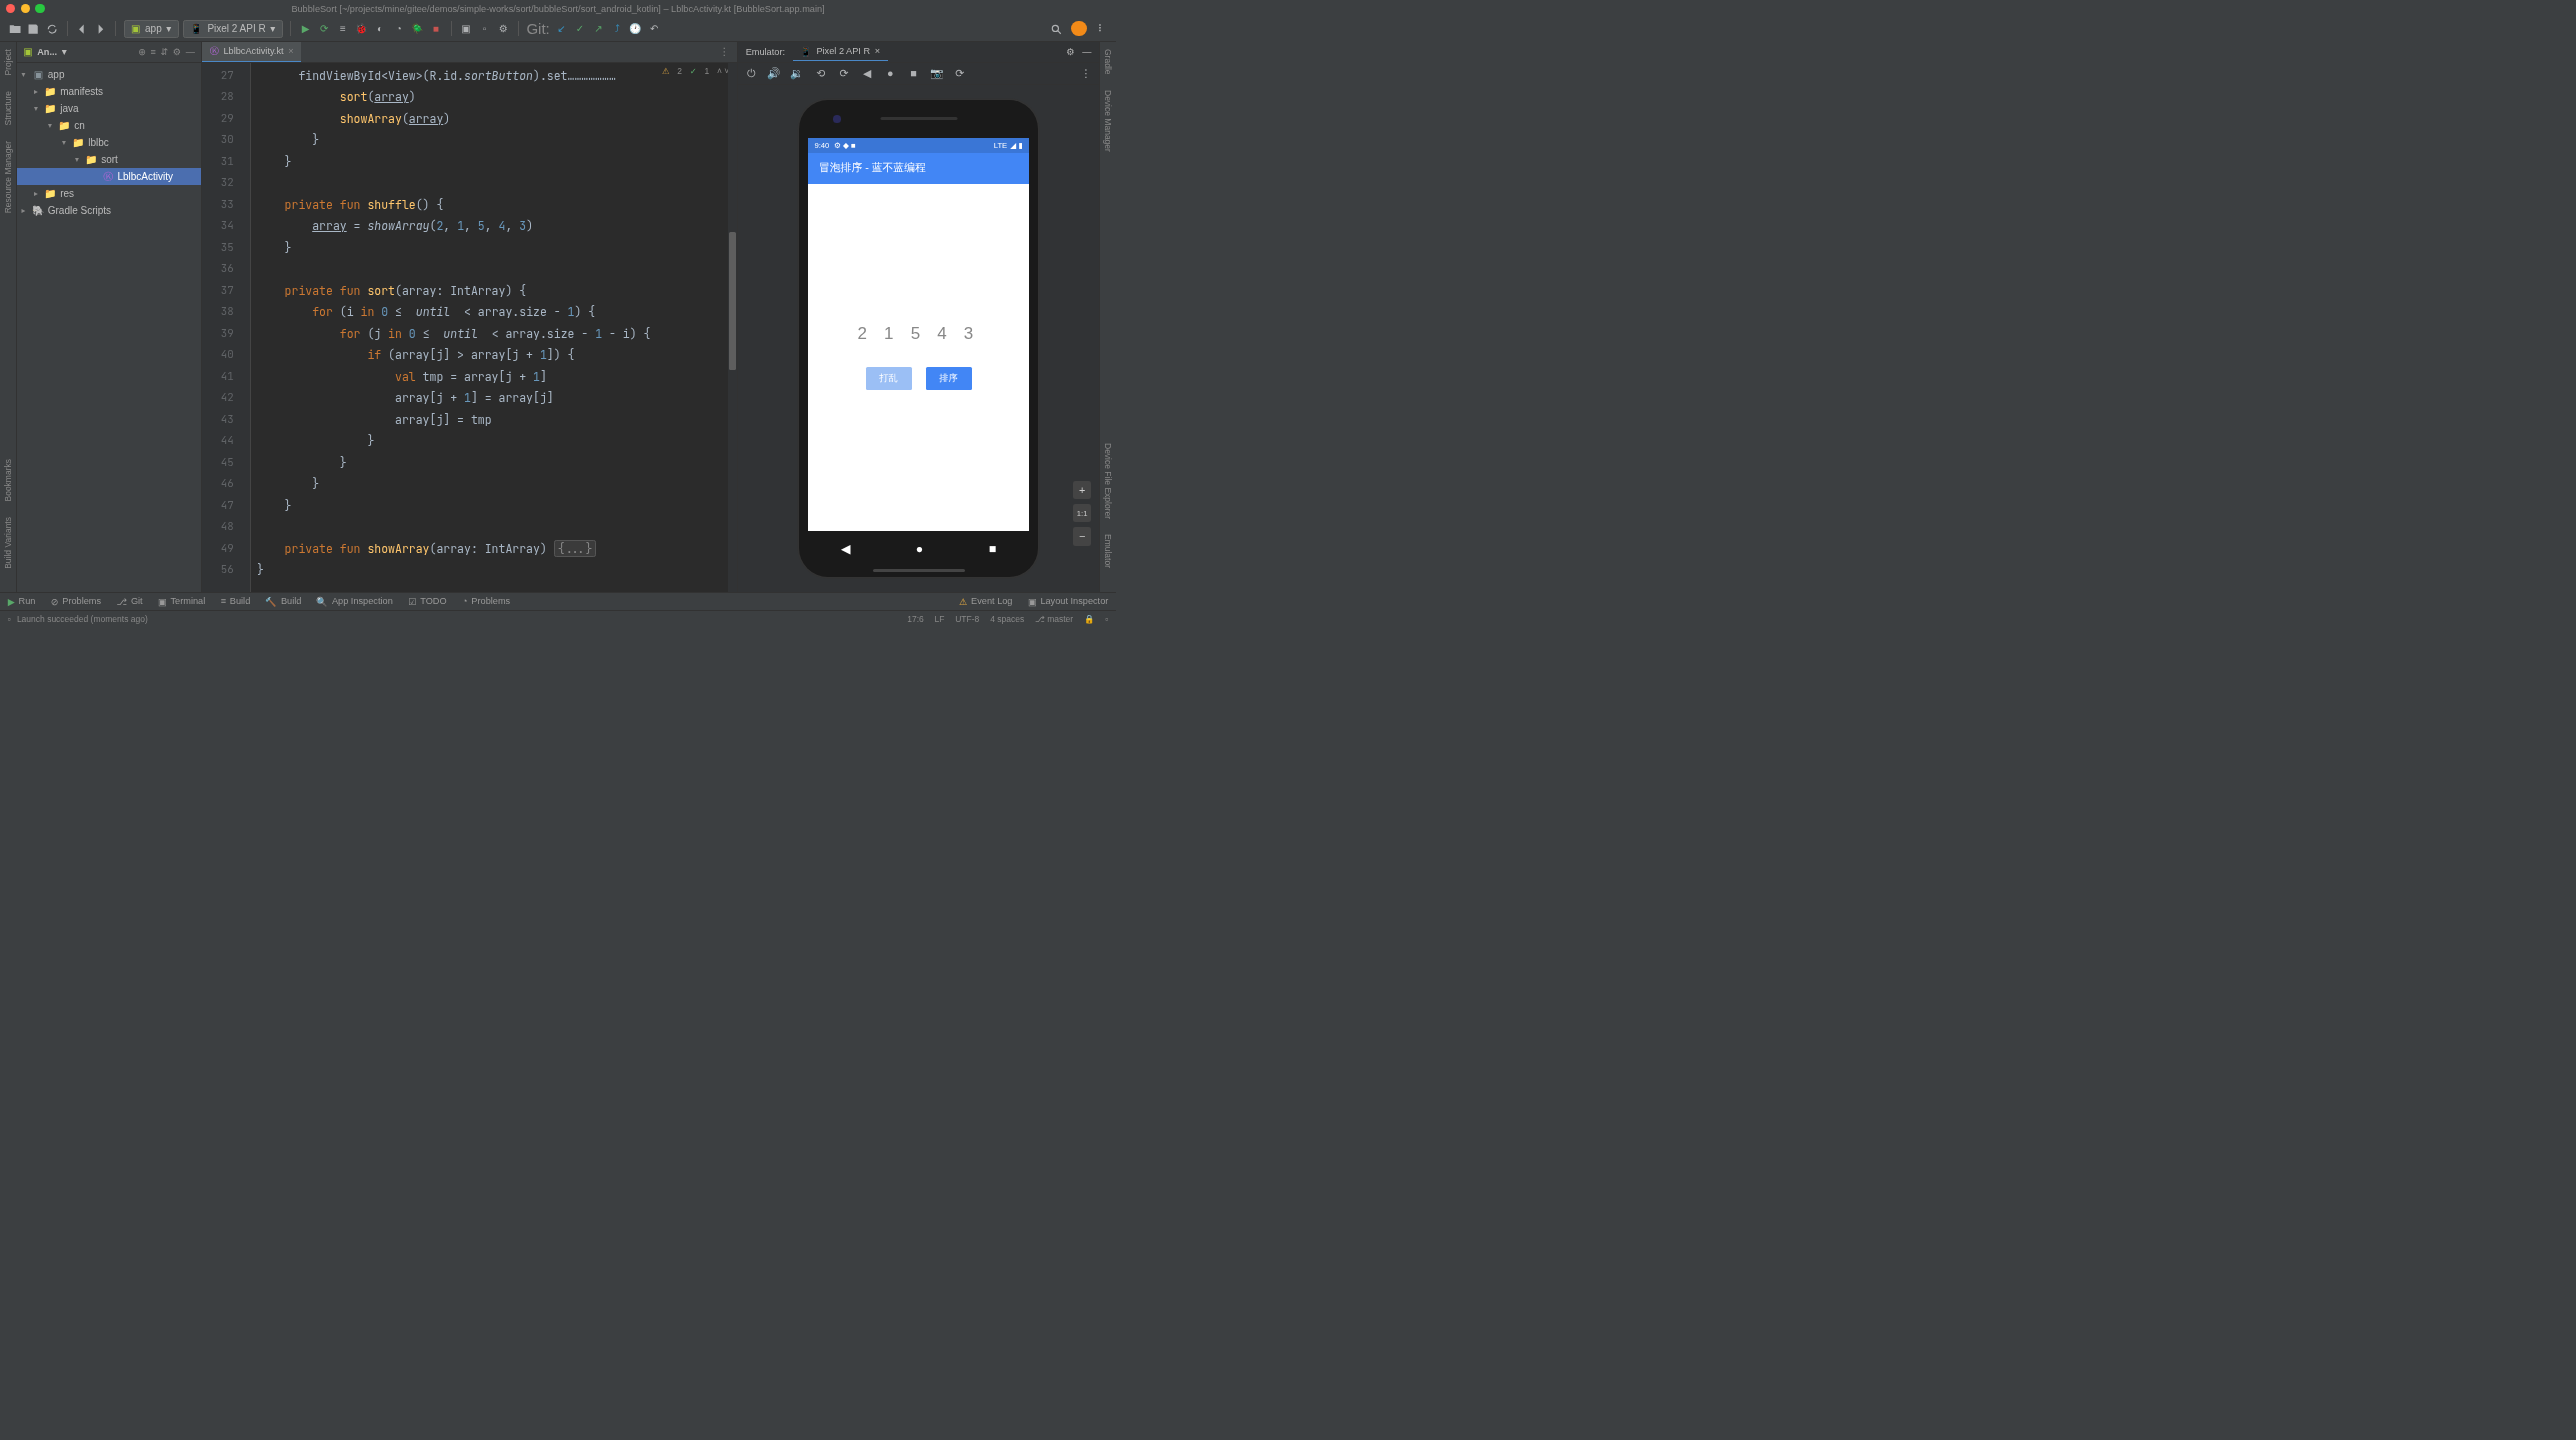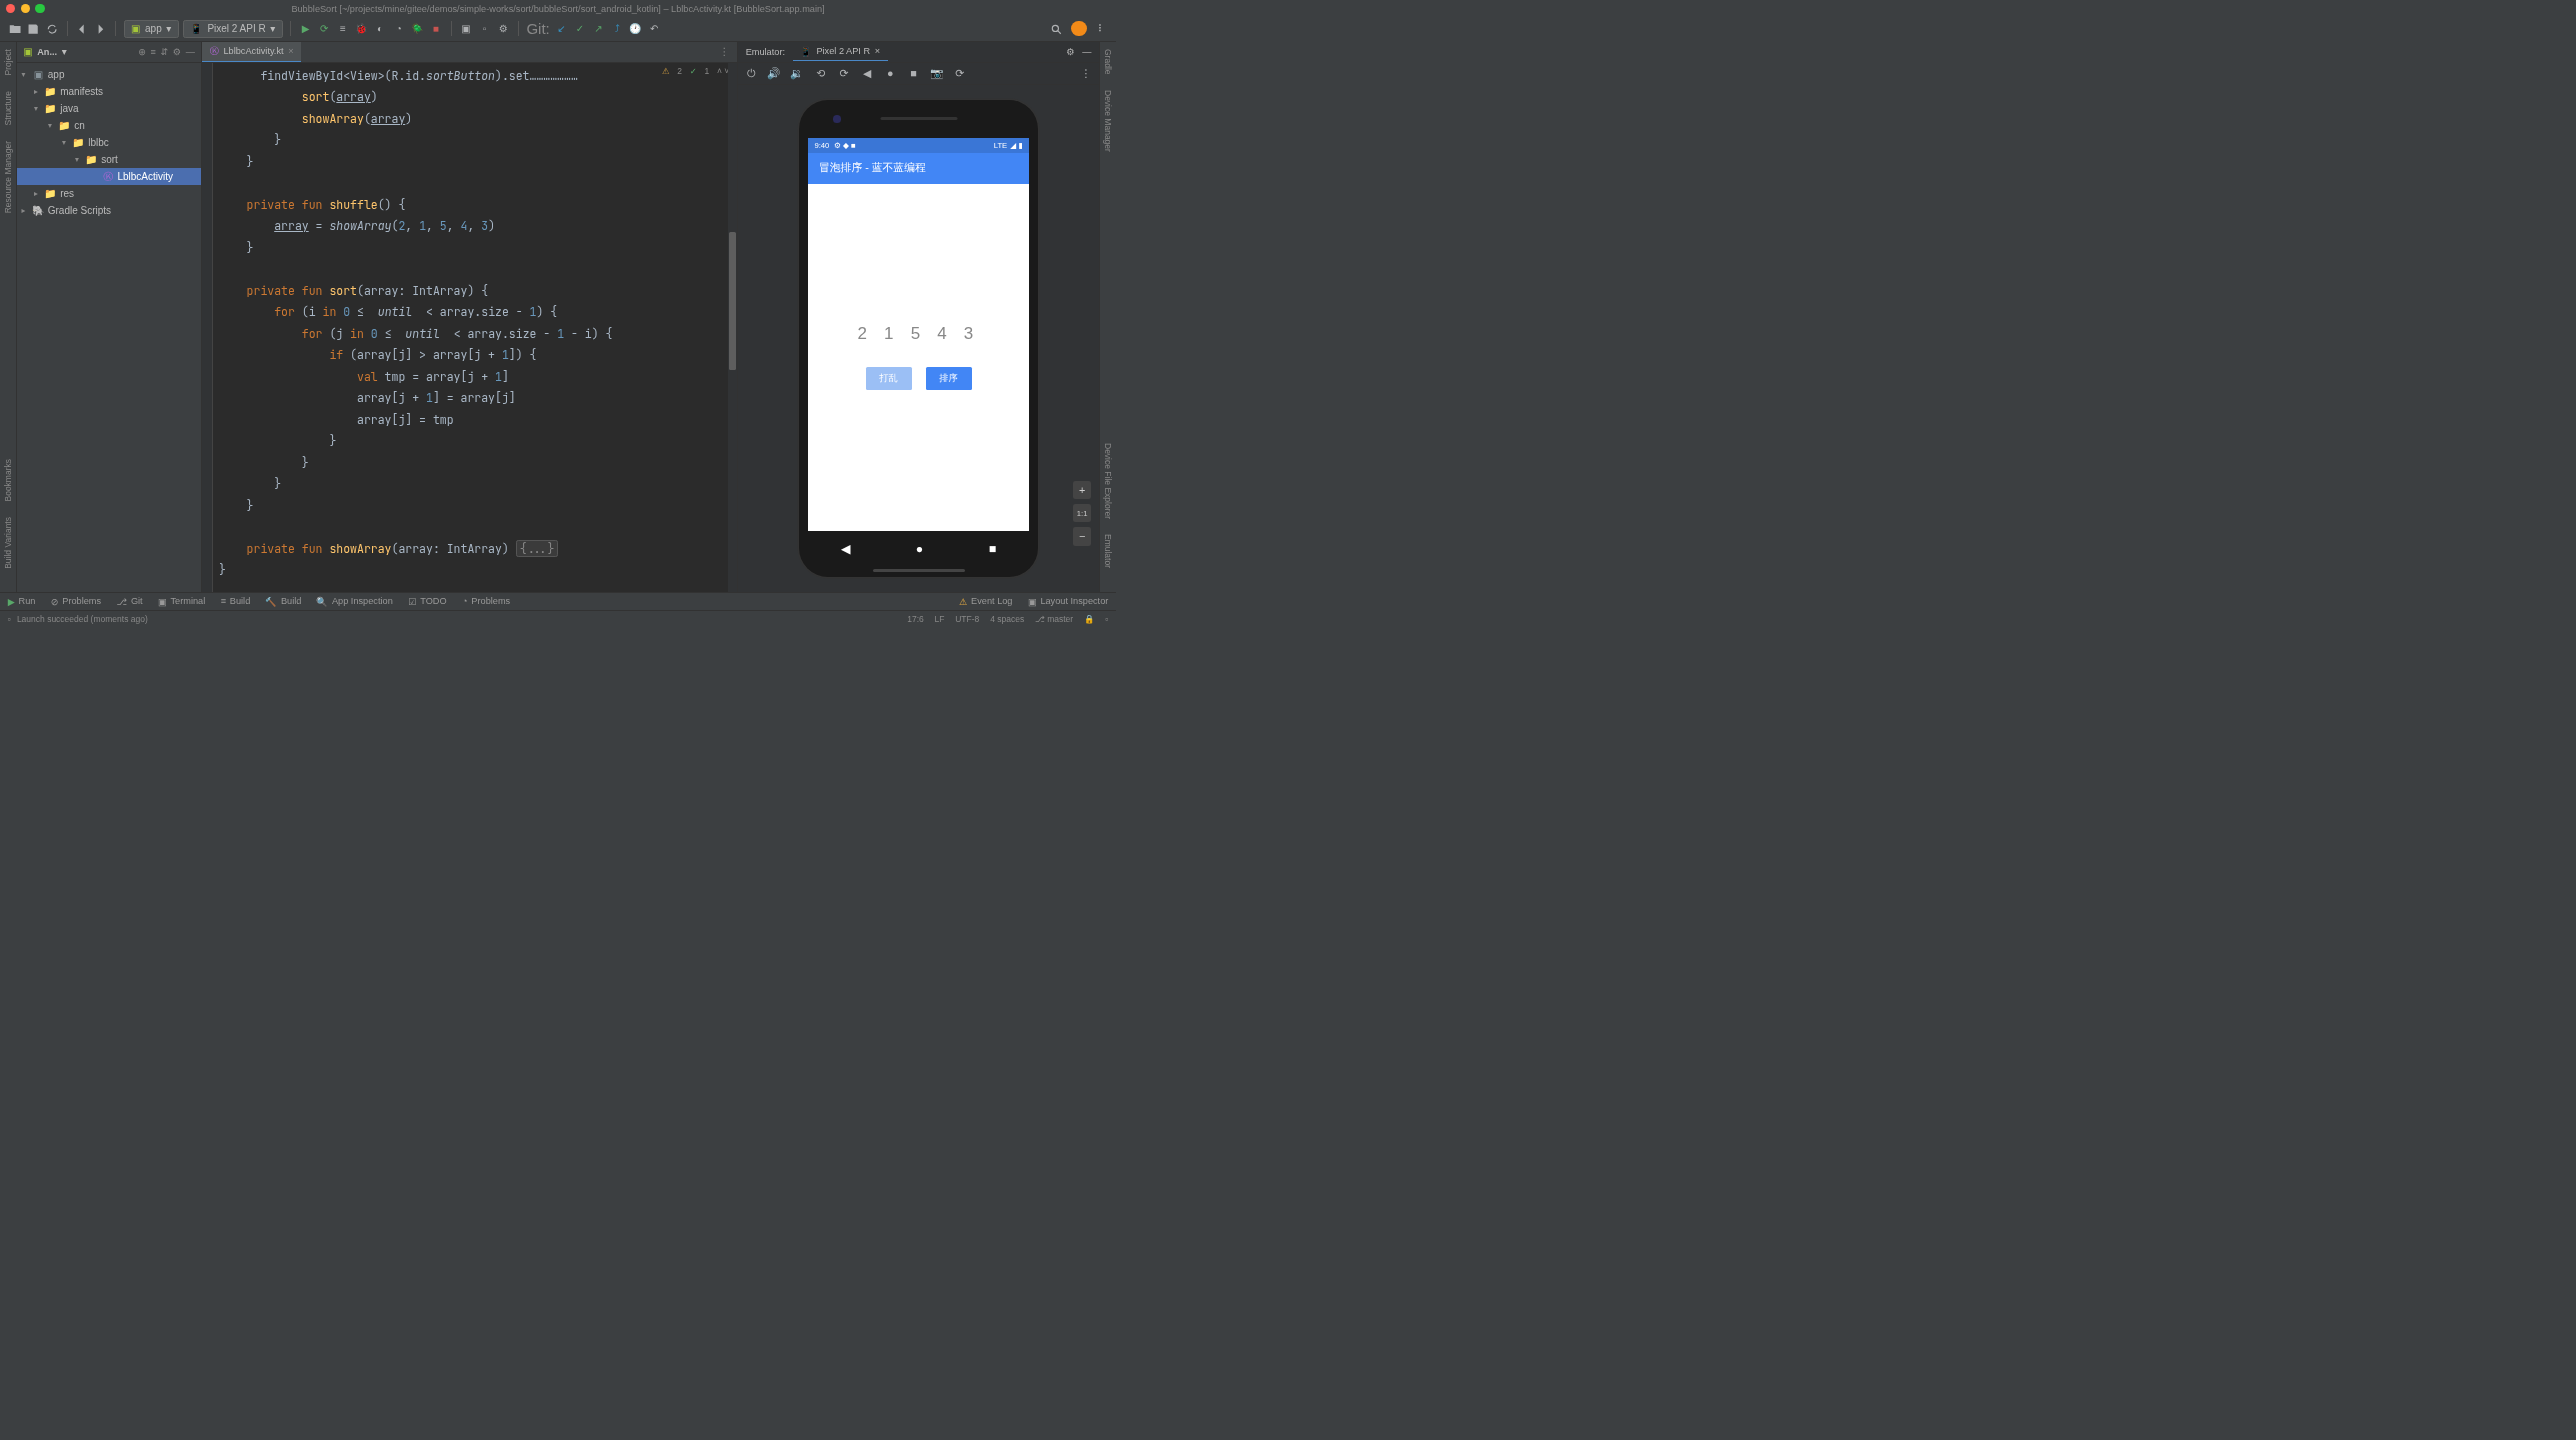--- a/index.html
+++ b/index.html
@@ -385,20 +385,45 @@
   <div class="editor-area">
     <div class="editor-tabs">
       <div class="editor-tab">
         <span style="color:#b066d4">Ⓚ</span>
         <span>LblbcActivity.kt</span>
         <span class="close">×</span>
       </div>
       <div class="dots">⋮</div>
     </div>
     <div class="code-area">
+      <div class="gutter-nums">
+27
+28
+29
+30
+31
+32
+33
+34
+35
+36
+37
+38
+39
+40
+41
+42
+43
+44
+45
+46
+47
+48
+49
+56</div>
       <div class="fold-gutter"></div>
       <div class="code-content">      findViewById&lt;View&gt;(R.id.<span class="str-it">sortButton</span>).set…………………
             <span class="fn">sort</span>(<span class="underline">array</span>)
             <span class="fn">showArray</span>(<span class="underline">array</span>)
         }
     }
 
     <span class="kw">private fun</span> <span class="fn">shuffle</span>() {
         <span class="underline">array</span> = <span class="str-it">showArray</span>(<span class="num">2</span>, <span class="num">1</span>, <span class="num">5</span>, <span class="num">4</span>, <span class="num">3</span>)
     }

